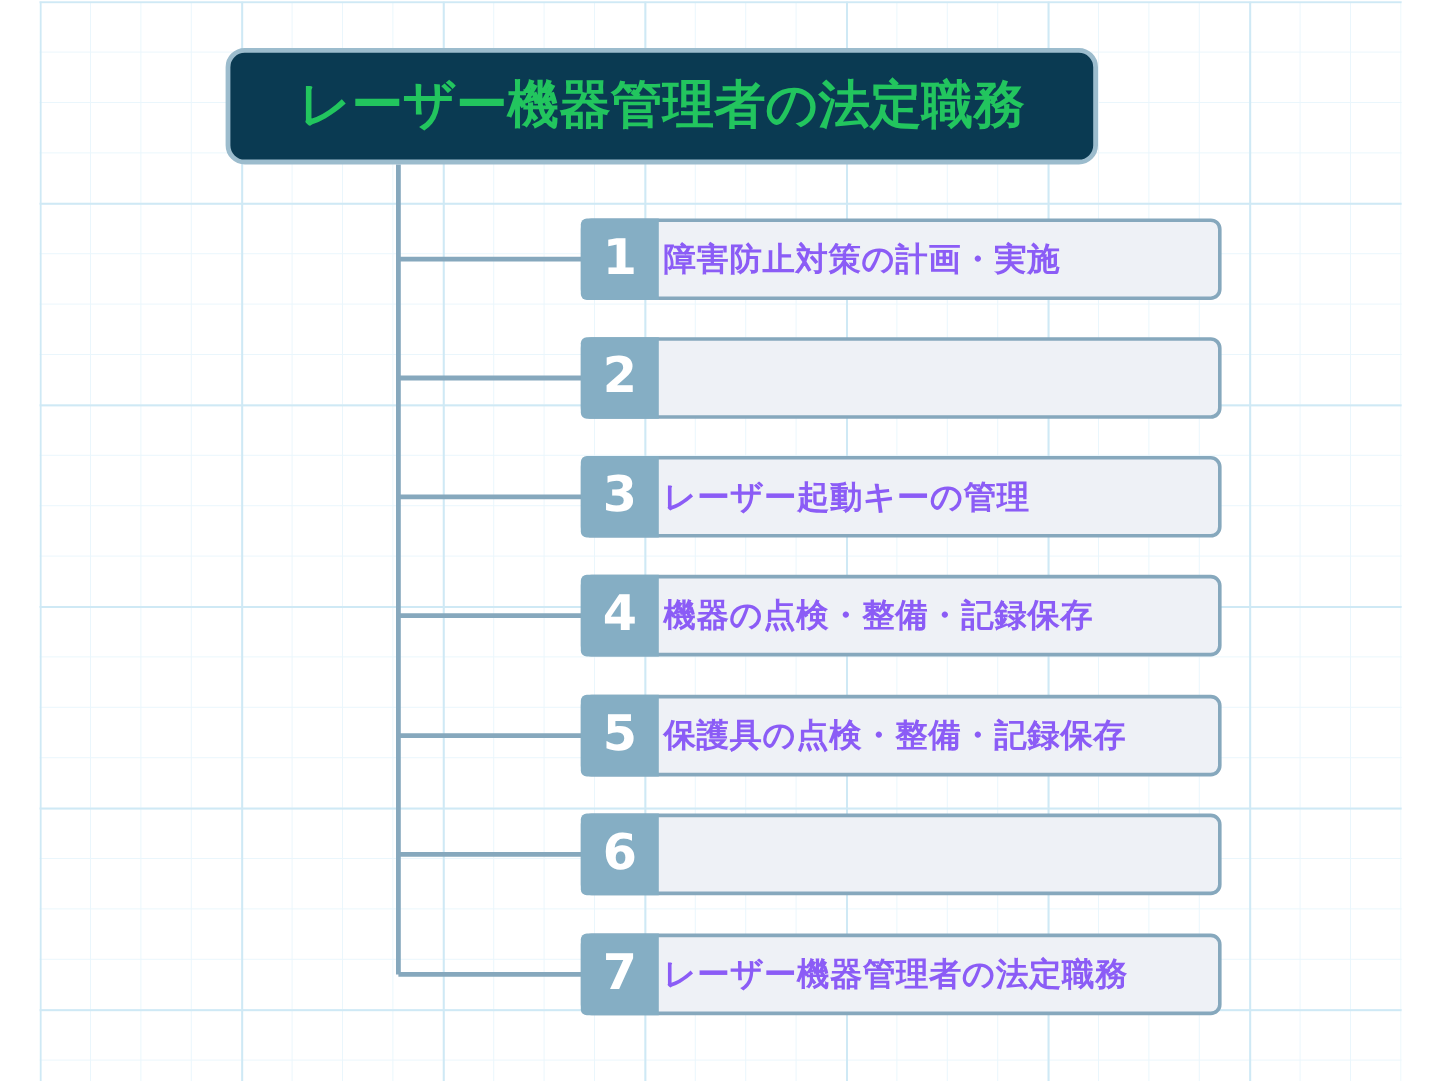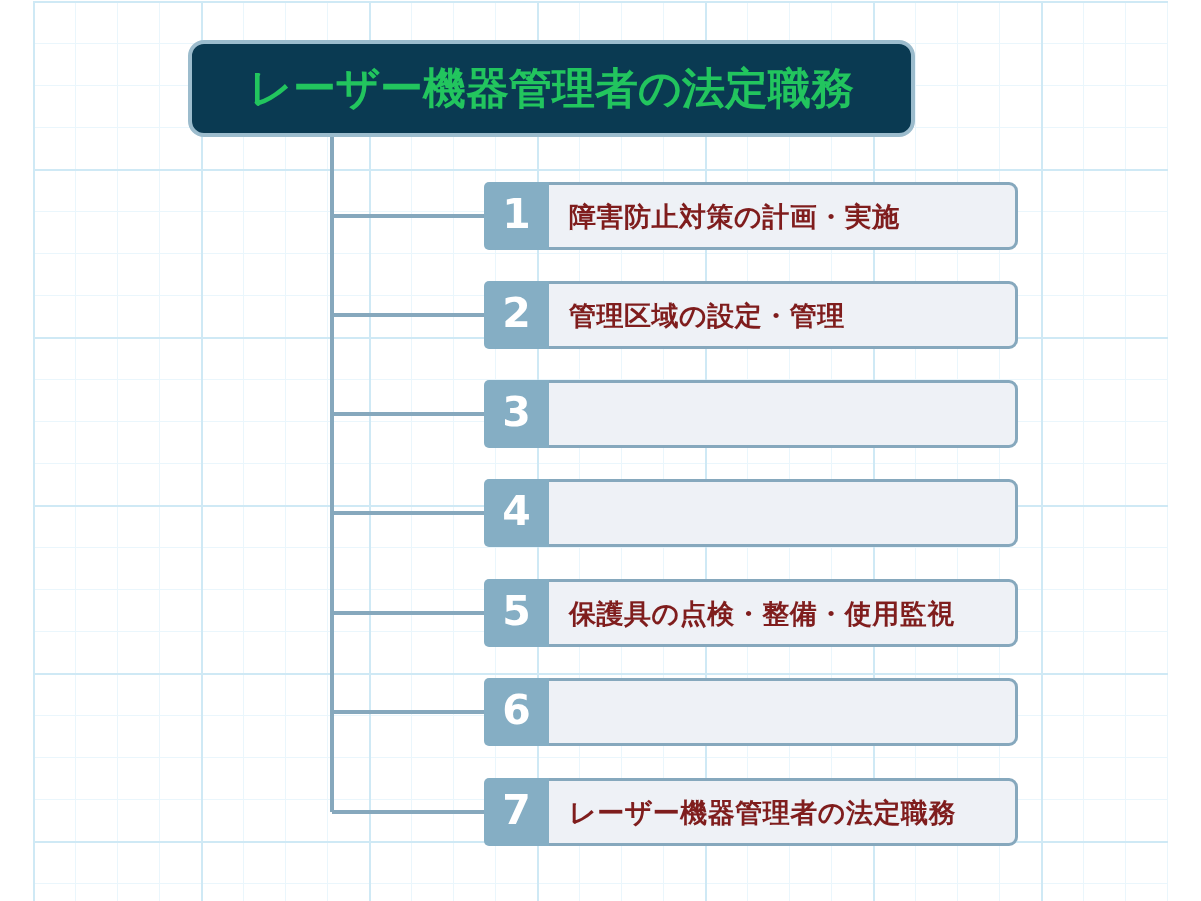--- a/index.html
+++ b/index.html
@@ -101,22 +101,22 @@
     font-size: 41px;
     font-weight: bold;
     line-height: 1;
     padding-bottom: 3px;
     box-sizing: border-box;
   }
   .item-label {
     flex: 1 1 auto;
     display: flex;
     align-items: center;
-    padding-left: 20px;
-    color: #7f1d1d;
+    padding-left: 4px;
+    color: #8b5cf6;
     font-size: 27px;
     font-weight: bold;
     line-height: 1;
     white-space: nowrap;
     letter-spacing: 0.5px;
   }
 </style>
 </head>
 <body>
 
@@ -142,34 +142,35 @@
     <span id="title-text">レーザー機器管理者の法定職務</span>
   </div>
 
   <div class="item-row" style="top:182px">
     <div class="item-badge">1</div>
     <div class="item-label">障害防止対策の計画・実施</div>
   </div>
 
   <div class="item-row" style="top:281px">
     <div class="item-badge">2</div>
-    <div class="item-label">管理区域の設定・管理</div>
   </div>
 
   <div class="item-row" style="top:380px">
     <div class="item-badge">3</div>
+    <div class="item-label">レーザー起動キーの管理</div>
   </div>
 
   <div class="item-row" style="top:479px">
     <div class="item-badge">4</div>
+    <div class="item-label">機器の点検・整備・記録保存</div>
   </div>
 
   <div class="item-row" style="top:579px">
     <div class="item-badge">5</div>
-    <div class="item-label">保護具の点検・整備・使用監視</div>
+    <div class="item-label">保護具の点検・整備・記録保存</div>
   </div>
 
   <div class="item-row" style="top:678px">
     <div class="item-badge">6</div>
   </div>
 
   <div class="item-row" style="top:778px">
     <div class="item-badge">7</div>
     <div class="item-label">レーザー機器管理者の法定職務</div>
   </div>

